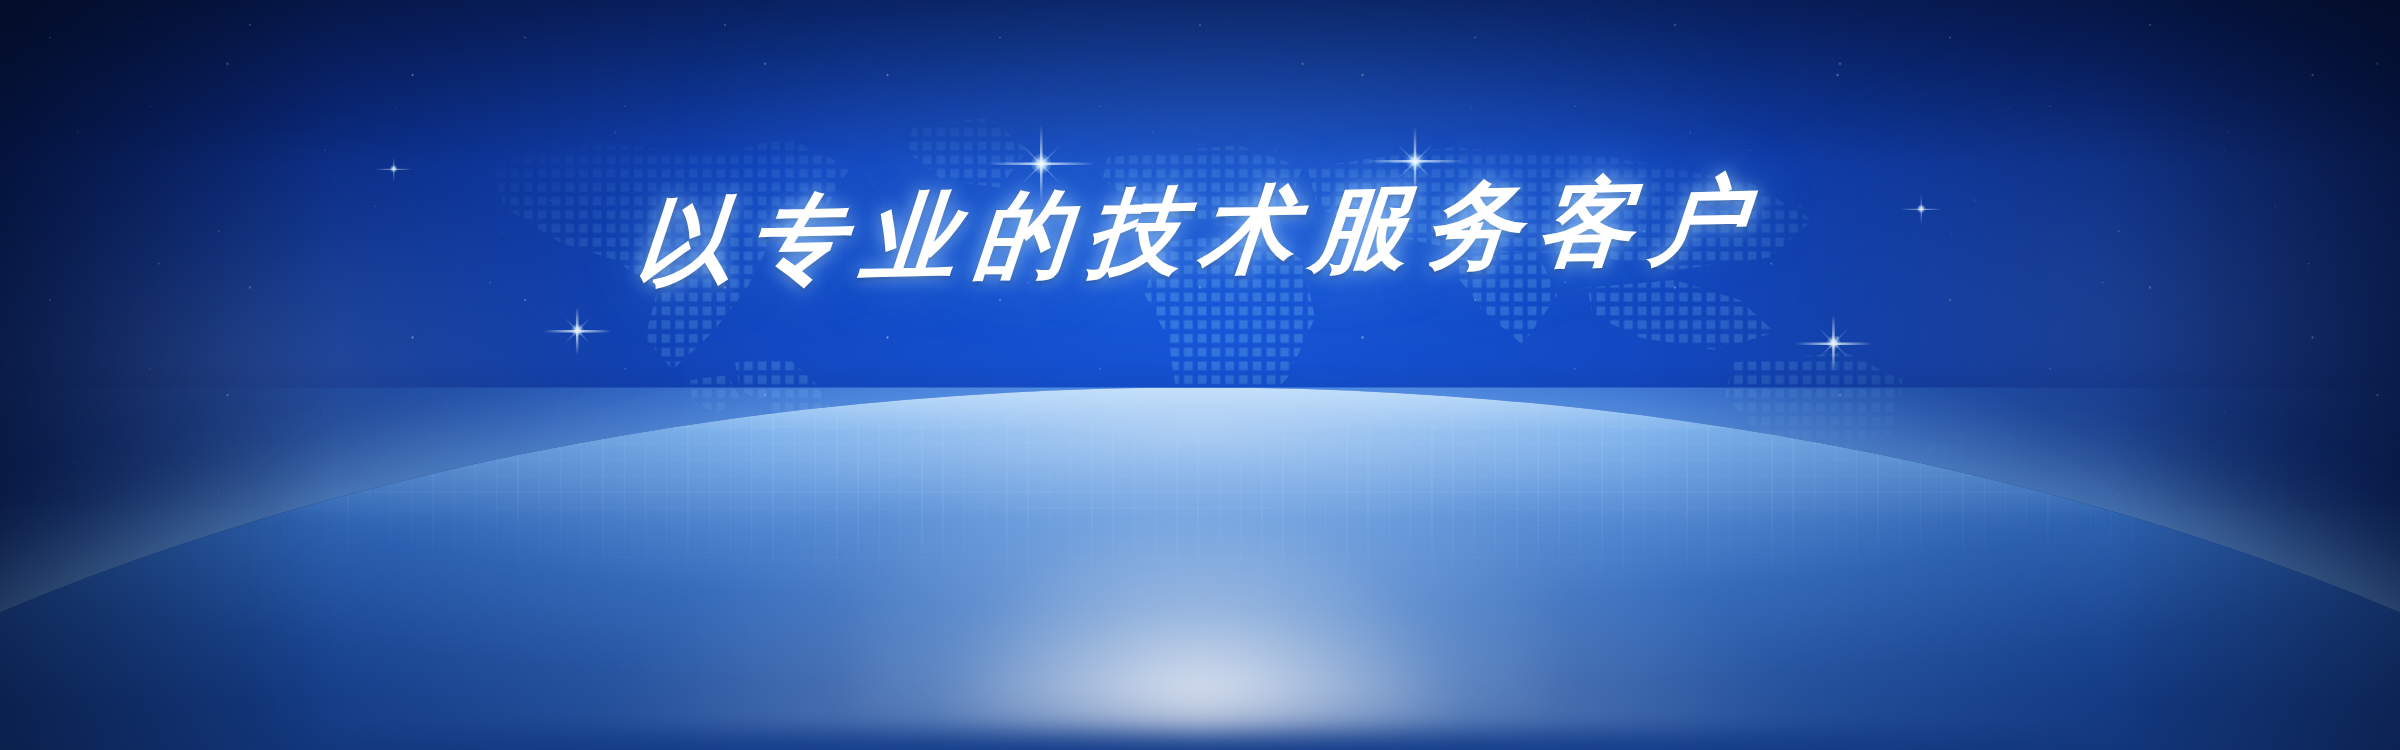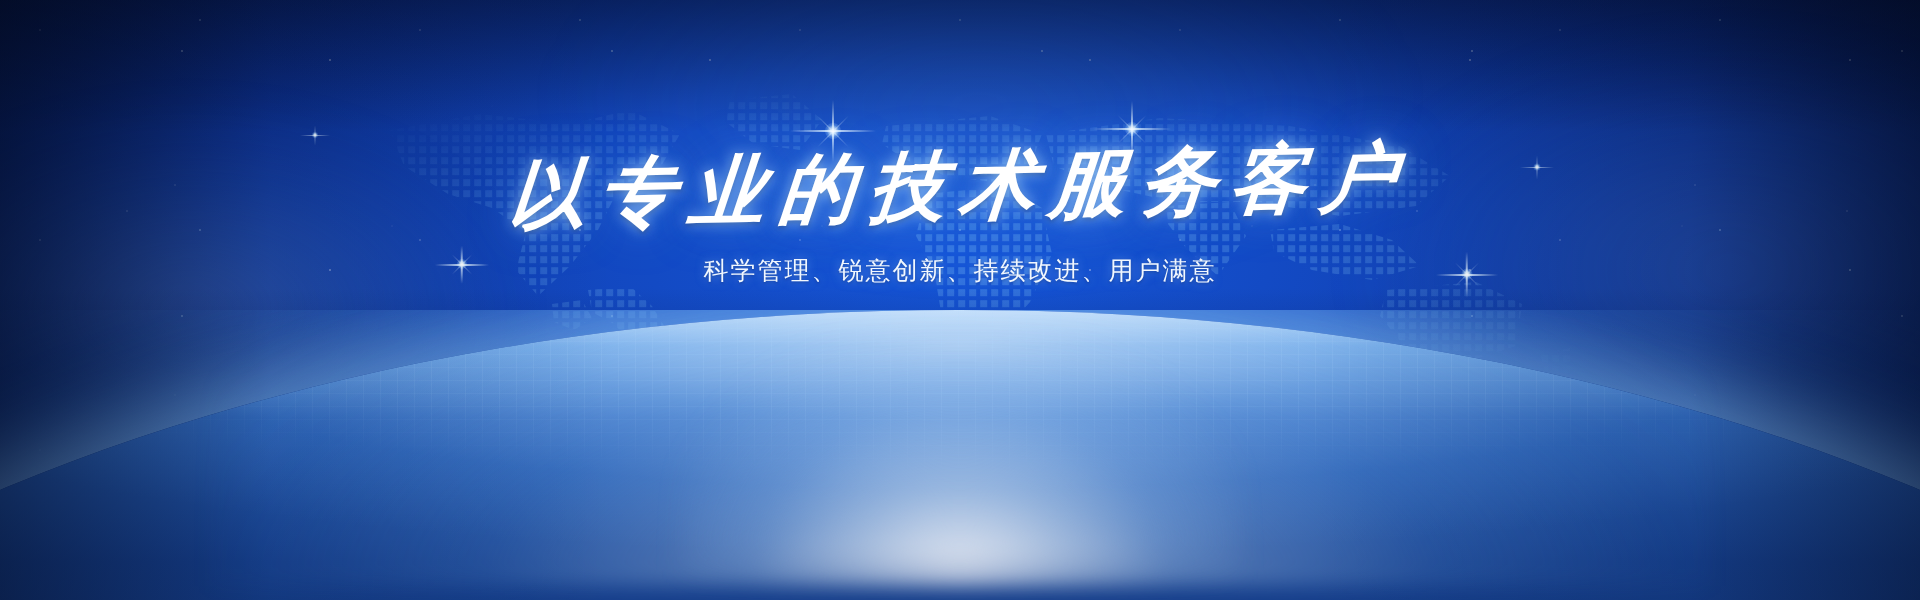--- a/index.html
+++ b/index.html
@@ -339,16 +339,15 @@
     <div class="earth-body"></div>
     <div class="earth-grid"></div>
     <div class="earth-halo"></div>
     <div class="earth-beam"></div>
   </div>
 
   <div class="vignette"></div>
 
   <div class="copy">
     <span class="headline">以专业的技术服务客户</span>
-    <span class="subline">科学管理、锐意创新、持续改进、用户满意</span>
   </div>
 
 </div>
 
 </body></html>

